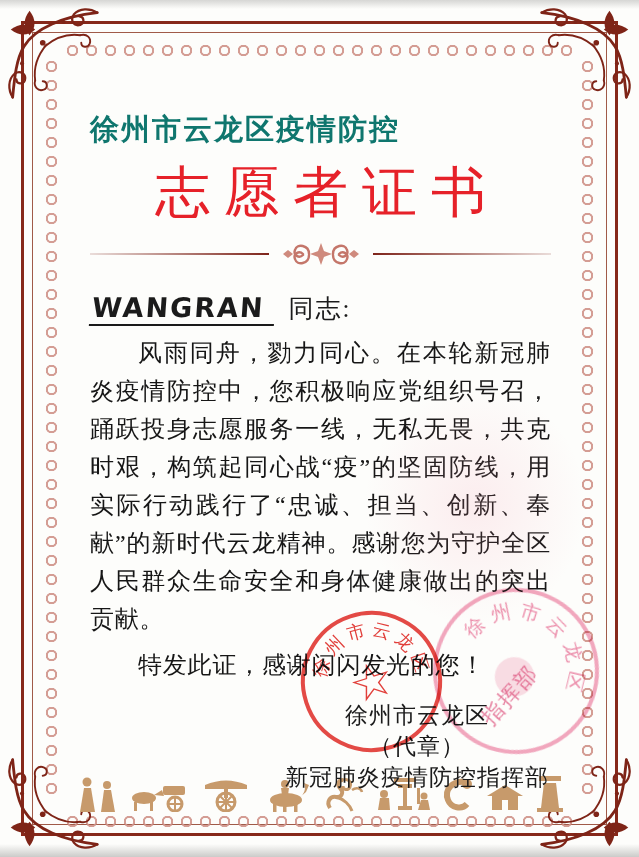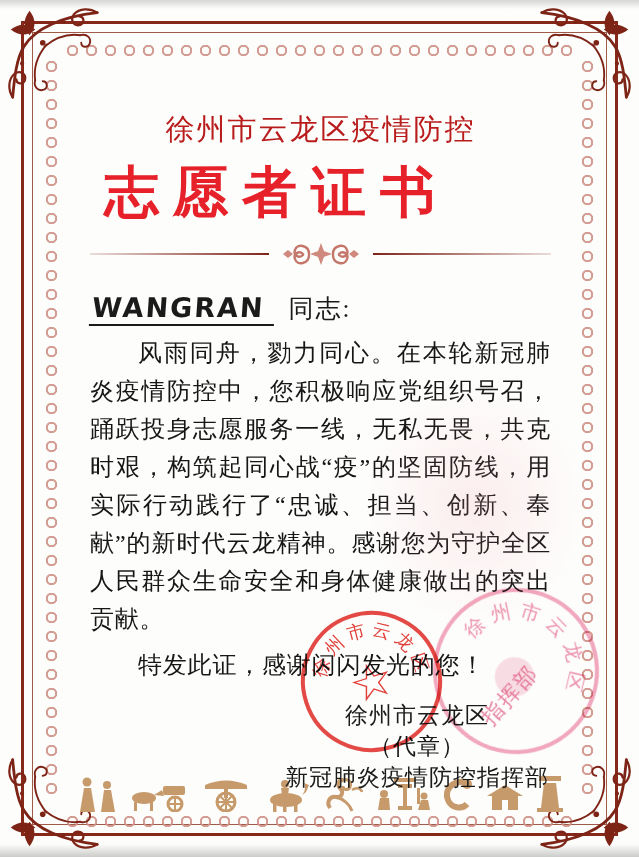--- a/index.html
+++ b/index.html
@@ -31,23 +31,23 @@
   .corner-bl{left:7px;  bottom:7px; transform:scaleY(-1);}
   .corner-br{right:7px; bottom:7px; transform:scale(-1,-1);}
 
   
   .frieze{position:absolute; left:74px; right:74px; bottom:45px; height:38px;
     display:flex; align-items:flex-end; justify-content:space-between;}
   .frieze svg{display:block;}
 
   
   .content{position:absolute; left:90px; right:88px; top:110px;}
-  .org-title{text-align:center; font-size:29px; font-weight:normal;
-    letter-spacing:2px; color:#b91c1c;}
-  .main-title{text-align:left; font-size:55px; font-weight:700;
+  .org-title{text-align:left; font-size:29px; font-weight:bold;
+    letter-spacing:2px; color:#0f766e;}
+  .main-title{text-align:center; font-size:55px; font-weight:400;
     color:#e62129; letter-spacing:14px; text-indent:14px; margin-top:6px;
     white-space:nowrap;}
   .divider{display:flex; align-items:center; margin-top:8px; height:32px;}
   .divider .dline{flex:1; height:2px;
     background:linear-gradient(to right, rgba(126,36,26,.15), #7e241a);}
   .divider .dline.right{background:linear-gradient(to left, rgba(126,36,26,.15), #7e241a);}
   .divider svg{margin:0 4px;}
 
   .salutation{margin-top:22px; font-size:25px; display:flex; align-items:baseline;}
   .recipient-name{font-family:"DejaVu Sans", sans-serif; font-size:27px;

